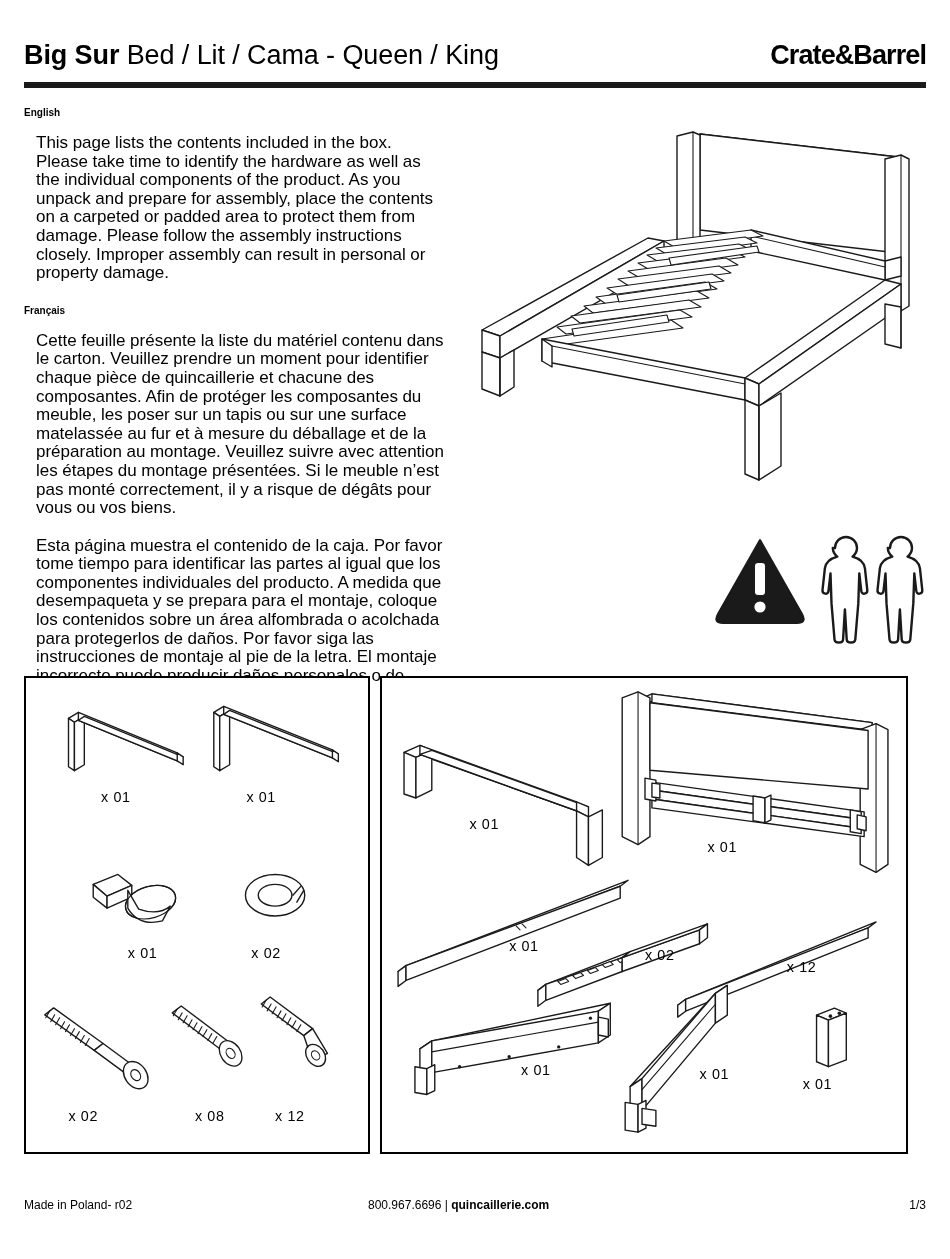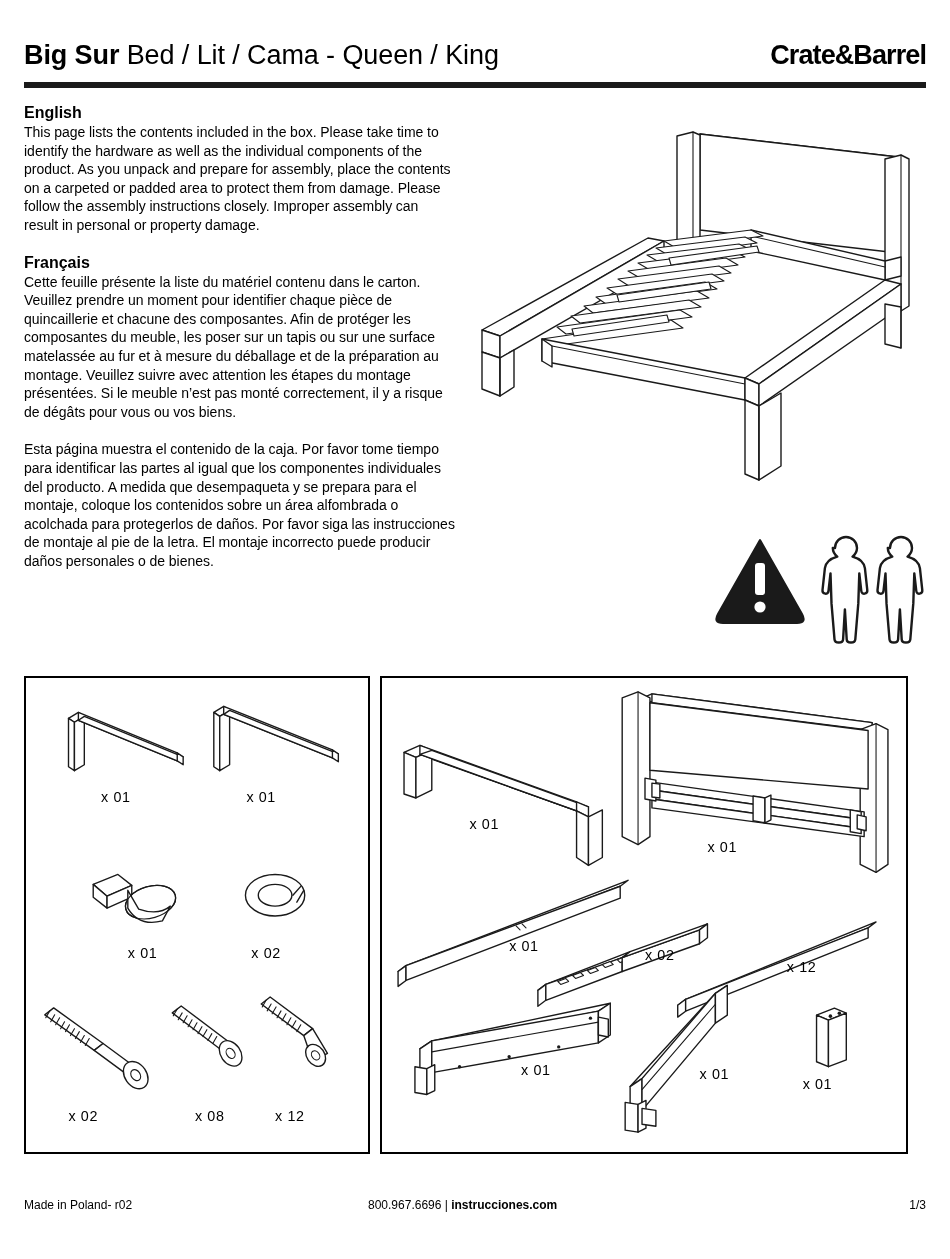--- a/index.html
+++ b/index.html
@@ -65,29 +65,29 @@
   
   #text-col {
     position: absolute;
     left: 24px;
     top: 104px;
     width: 432px;
   }
   .lang-block { margin: 0 0 19px 0; }
   .lang-block:last-child { margin-bottom: 0; }
   .lang-heading {
-    font-size: 16px;
+    font-size: 10px;
     font-weight: bold;
     line-height: 18px;
     margin: 0 0 1px 0;
   }
   .lang-body {
-    font-size: 14px;
+    font-size: 17px;
     line-height: 18.6px;
-    margin: 0;
+    margin: 12px;
     text-align: left;
     word-spacing: -0.2px;
   }
 
   
   #bed-figure {
     position: absolute;
     left: 468px;
     top: 108px;
     width: 462px;
@@ -559,17 +559,17 @@
         <circle cx="452" cy="341" r="1.8" fill="#1a1a1a"></circle>
         <circle cx="461" cy="338" r="1.8" fill="#1a1a1a"></circle>
       </g>
       <text class="qty-label" x="424" y="414">x 01</text>
 
     </svg>
   </div>
 
   <div id="footer">
     <span id="footer-made">Made in Poland- r02</span>
-    <span id="footer-contact"><span>800.967.6696 | </span><span id="footer-site">instrucciones.com</span></span>
+    <span id="footer-contact"><span>800.967.6696 | </span><span id="footer-site">quincaillerie.com</span></span>
     <span id="footer-page">1/3</span>
   </div>
 
 </div>
 
 </body></html>

